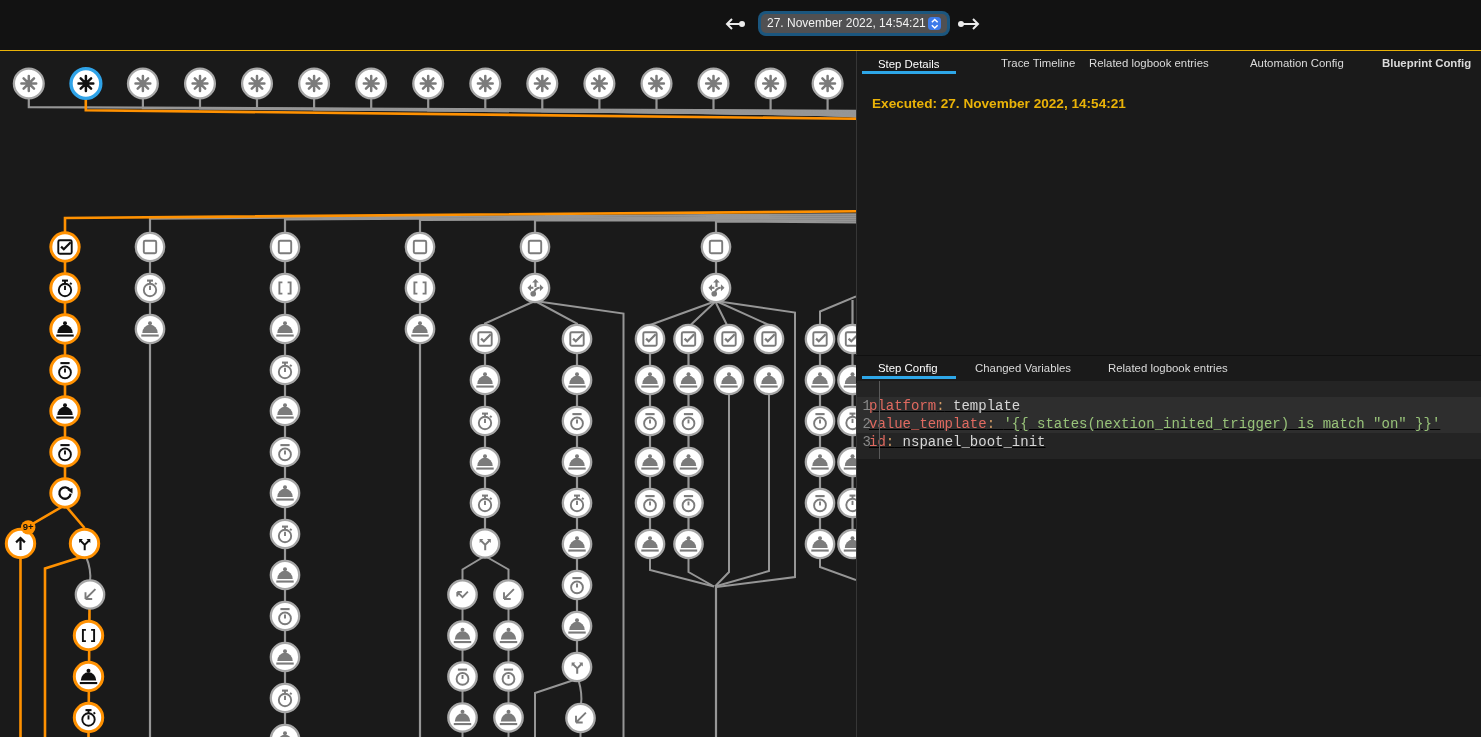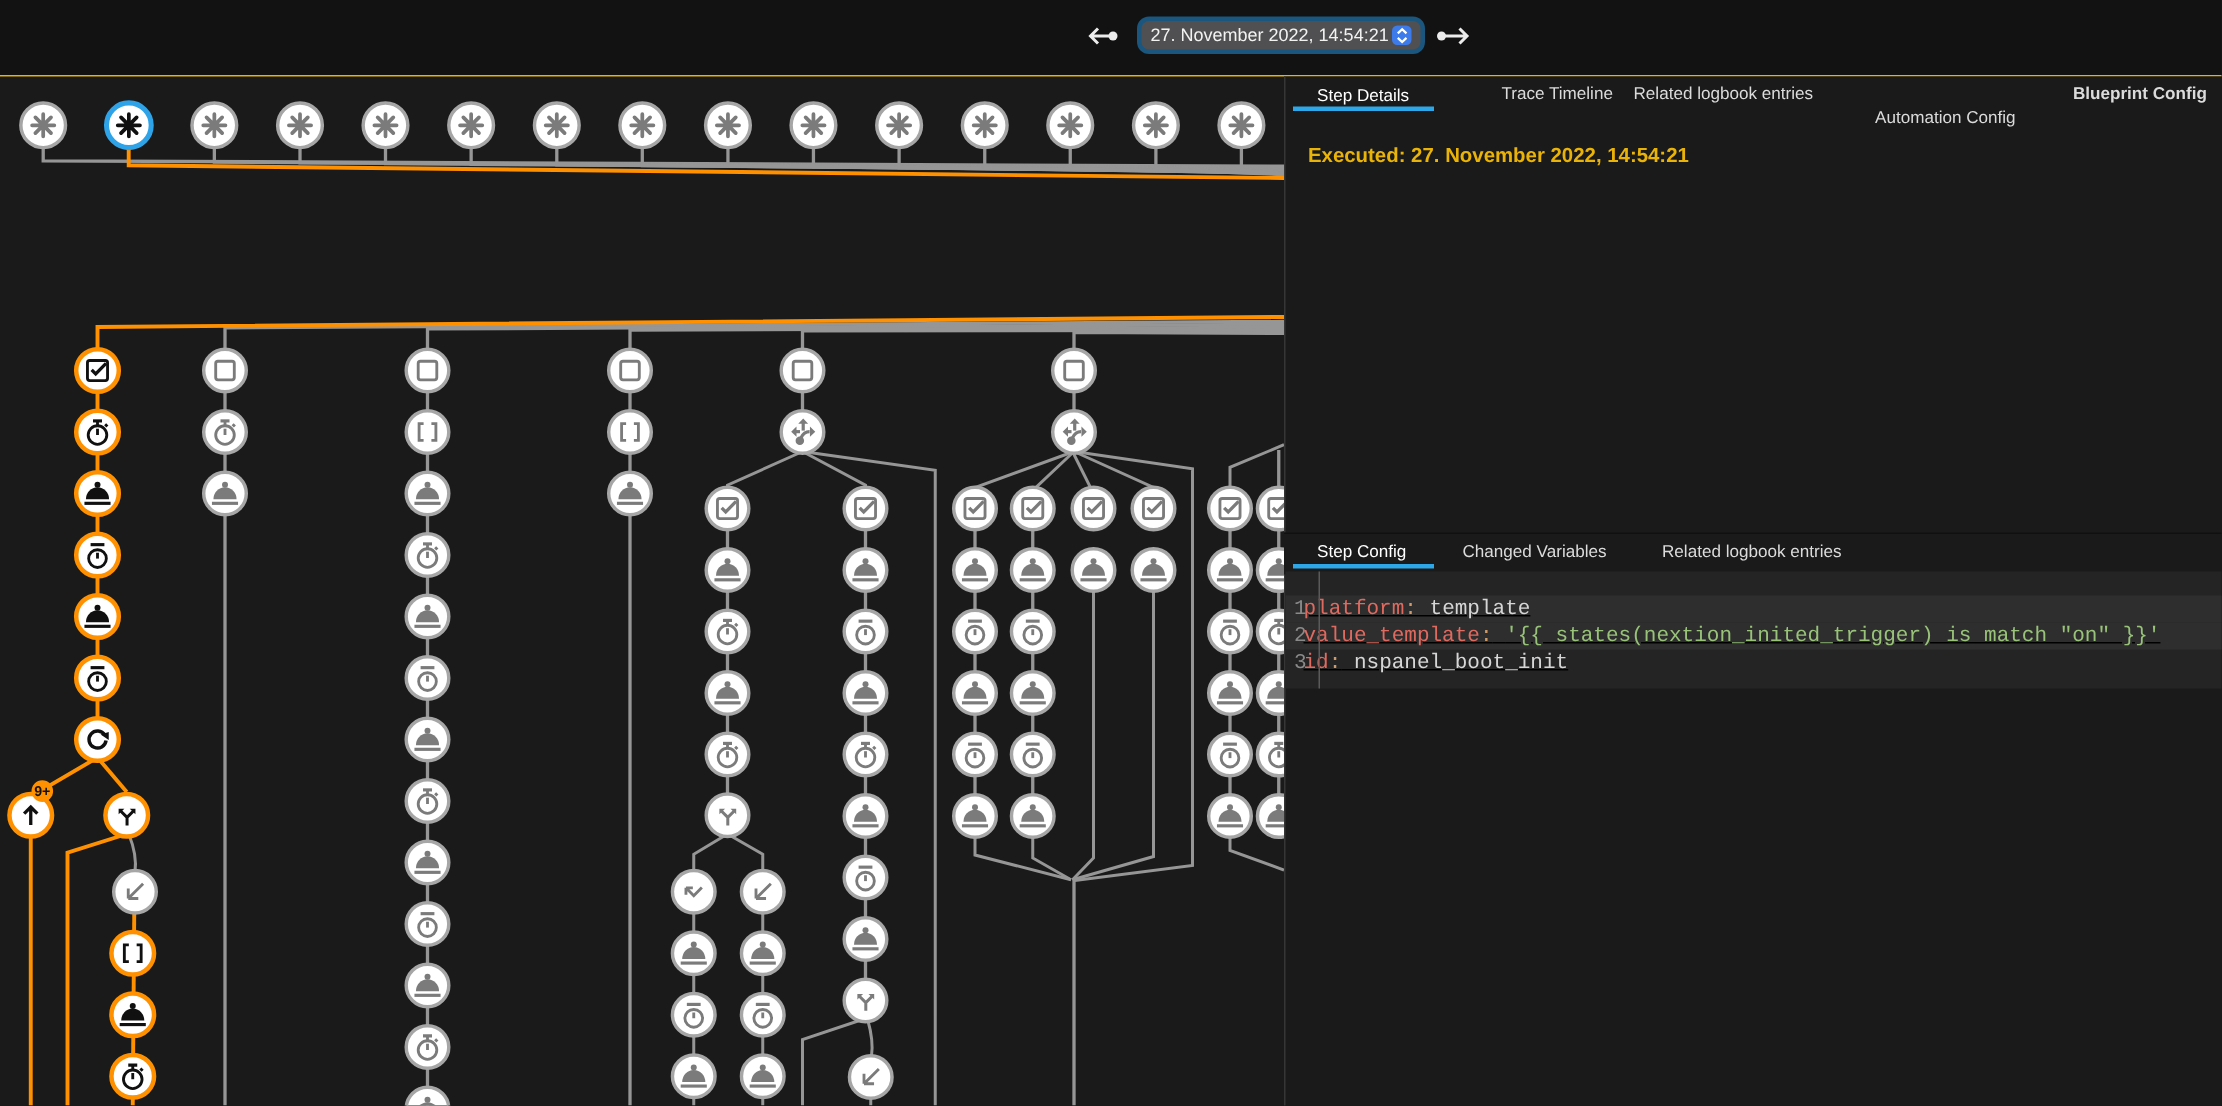--- a/index.html
+++ b/index.html
@@ -571,21 +571,21 @@
       </g>
       <g transform="translate(852.5,494.0)">
         <circle r="14.2" fill="#fff" stroke="#a6a6a6" stroke-width="2.3"></circle>
         <use href="#i-cloche" color="#7b7b7b"></use>
       </g>
     </svg>
 <div id="panel"></div>
 <span class="tab" style="left:878px; top:58px; color:#fff;">Step Details</span>
 <span class="tab" style="left:977px; top:57px;margin-left:24px;">Trace Timeline</span>
 <span class="tab" style="left:1089px; top:57px;">Related logbook entries</span>
-<span class="tab" style="left:1250px; top:73px;">Automation Config</span>
+<span class="tab" style="left:1250px; top:57px;">Automation Config</span>
 <span class="tab" style="left:1382px; top:57px;font-weight:bold;">Blueprint Config</span>
 <div class="underline" style="left:862px; top:70.5px;"></div>
 <div id="executed">Executed: 27. November 2022, 14:54:21</div>
 <div id="lowerbar"></div>
 <span class="tab" style="left:878px; top:362px; color:#fff;">Step Config</span>
 <span class="tab" style="left:975px; top:362px;">Changed Variables</span>
 <span class="tab" style="left:1108px; top:362px;">Related logbook entries</span>
 <div class="underline" style="left:862px; top:376px;"></div>
 <div id="codeblock">
   <div style="height:16px"></div>

